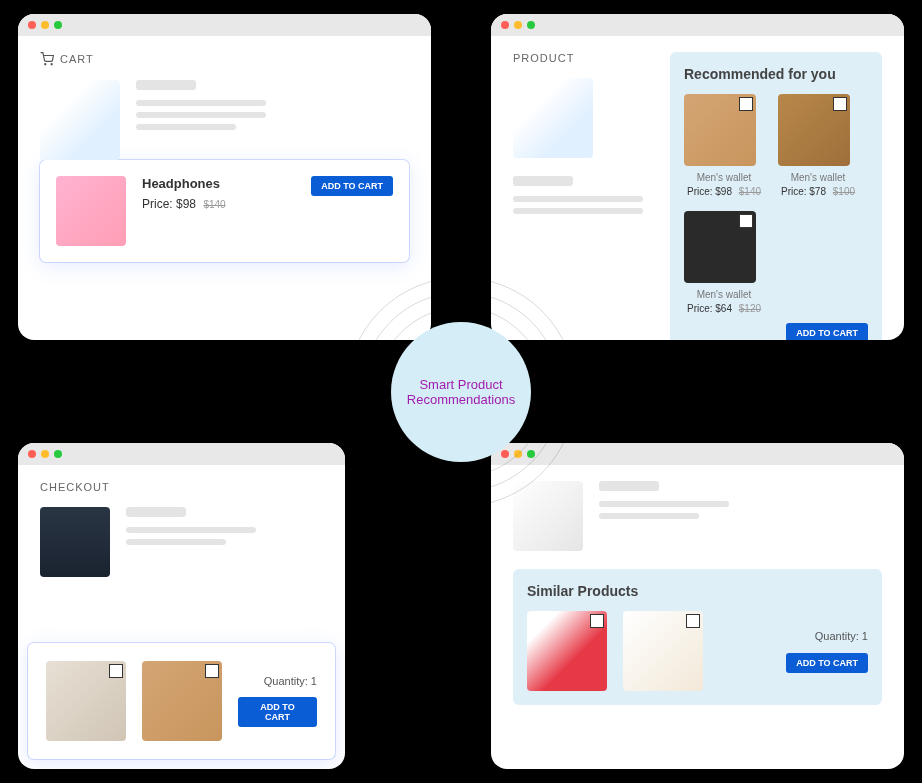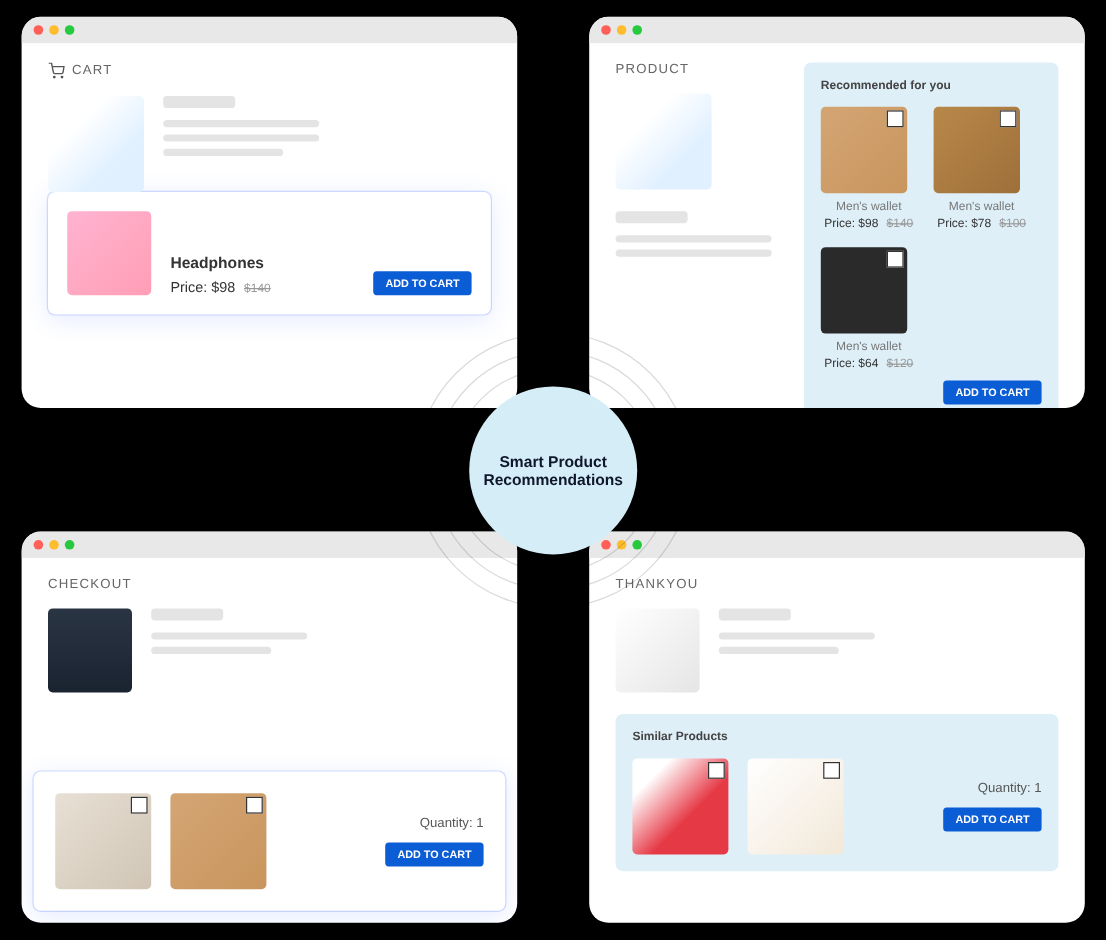--- a/index.html
+++ b/index.html
@@ -18,28 +18,28 @@
 .sk-title{width:60px;height:10px;margin-bottom:10px}
 .sk-line{width:130px;height:6px;margin-bottom:6px}
 .sk-line2{width:100px;height:6px}
 .section-title{font-size:15px;font-weight:600;color:#555;margin:20px 0 14px}
 .card-glow{background:#fff;border-radius:6px;padding:16px;box-shadow:0 0 0 1px rgba(80,120,255,.25),0 4px 20px rgba(80,120,255,.15)}
 .prod-name{font-size:13px;font-weight:600;color:#333;margin-bottom:6px}
 .price{font-size:12px;color:#333}
 .price-old{font-size:10px;color:#999;text-decoration:line-through;margin-left:4px}
 .btn-add{background:#0b5dd6;color:#fff;border:none;font-size:9px;font-weight:600;padding:5px 10px;border-radius:3px;cursor:pointer}
 .reco-panel{background:#deeff8;border-radius:6px;padding:14px}
-.reco-title{font-size:10px;font-weight:600;color:#444;margin-bottom:12px}
+.reco-title{font-size:14px;font-weight:600;color:#444;margin-bottom:12px}
 .reco-grid{display:flex;gap:14px;flex-wrap:wrap}
 .reco-item{width:80px;text-align:center}
 .reco-item .thumb-sm{width:72px;height:72px;margin-bottom:6px;position:relative}
 .chk{position:absolute;top:3px;right:3px;width:14px;height:14px;background:#fff;border:1px solid #333}
 .item-name{font-size:10px;color:#777;margin-bottom:3px}
 .qty{font-size:11px;color:#555}
-.center-circle{position:absolute;left:50%;top:50%;transform:translate(-50%,-50%);width:140px;height:140px;border-radius:50%;background:#d5edf6;display:flex;align-items:center;justify-content:center;text-align:center;font-size:13px;font-weight:700;color:#0f172a;padding:20px;z-index:10}
+.center-circle{position:absolute;left:50%;top:50%;transform:translate(-50%,-50%);width:140px;height:140px;border-radius:50%;background:#d5edf6;display:flex;align-items:center;justify-content:center;text-align:center;font-size:13px;font-weight:400;color:#a21caf;padding:20px;z-index:10}
 .ring{position:absolute;left:50%;top:50%;transform:translate(-50%,-50%);border:1px solid rgba(0,0,0,.15);border-radius:50%;z-index:5}
 .ring1{width:170px;height:170px}
 .ring2{width:200px;height:200px}
 .ring3{width:230px;height:230px}
 
 .phone{background:linear-gradient(135deg,#fff 30%,#e0f0ff 70%)}
 .headphones{background:linear-gradient(135deg,#ffb3d1,#ff9eb5)}
 .wallet-tan{background:linear-gradient(135deg,#d4a574,#c8955d)}
 .wallet-brown{background:linear-gradient(135deg,#b8884a,#9e6f3a)}
 .wallet-black{background:#2a2a2a}
@@ -75,21 +75,21 @@
     <div class="row">
       <div class="thumb phone"></div>
       <div>
         <div class="skel sk-title"></div>
         <div class="skel sk-line"></div>
         <div class="skel sk-line"></div>
         <div class="skel sk-line2"></div>
       </div>
     </div>
     <div class="card-glow">
-      <div class="row" style="align-items:flex-end">
+      <div class="row" style="align-items:flex-start">
         <div class="thumb-sm headphones"></div>
         <div style="flex:1">
           <div class="prod-name">Headphones</div>
           <div class="price">
             <span>Price: $98</span>
             <span class="price-old">$140</span>
           </div>
         </div>
         <button class="btn-add">ADD TO CART</button>
       </div>
@@ -136,21 +136,21 @@
           <div class="price" style="font-size:10px"><span>Price: $64</span> <span class="price-old">$120</span></div>
         </div>
       </div>
       <div style="text-align:right;margin-top:8px">
         <button class="btn-add">ADD TO CART</button>
       </div>
     </div>
   </div>
 </div>
 
-<div class="window" style="left:18px;top:443px;width:413px;height:326px">
+<div class="window" style="left:18px;top:443px;width:327px;height:326px">
   <div class="titlebar">
     <div class="dot dot-r"></div>
     <div class="dot dot-y"></div>
     <div class="dot dot-g"></div>
   </div>
   <div class="inner">
     <div class="page-label">CHECKOUT</div>
     <div class="row">
       <div class="thumb-sm jeans"></div>
       <div>
@@ -176,21 +176,20 @@
   </div>
 </div>
 
 <div class="window" style="left:491px;top:443px;width:413px;height:326px">
   <div class="titlebar">
     <div class="dot dot-r"></div>
     <div class="dot dot-y"></div>
     <div class="dot dot-g"></div>
   </div>
   <div class="inner">
-    <div class="page-label">THANKYOU</div>
     <div class="row">
       <div class="thumb-sm shoe-black"></div>
       <div>
         <div class="skel sk-title"></div>
         <div class="skel sk-line"></div>
         <div class="skel sk-line2"></div>
       </div>
     </div>
     <div class="reco-panel" style="margin-top:18px">
       <div class="reco-title">Similar Products</div>

